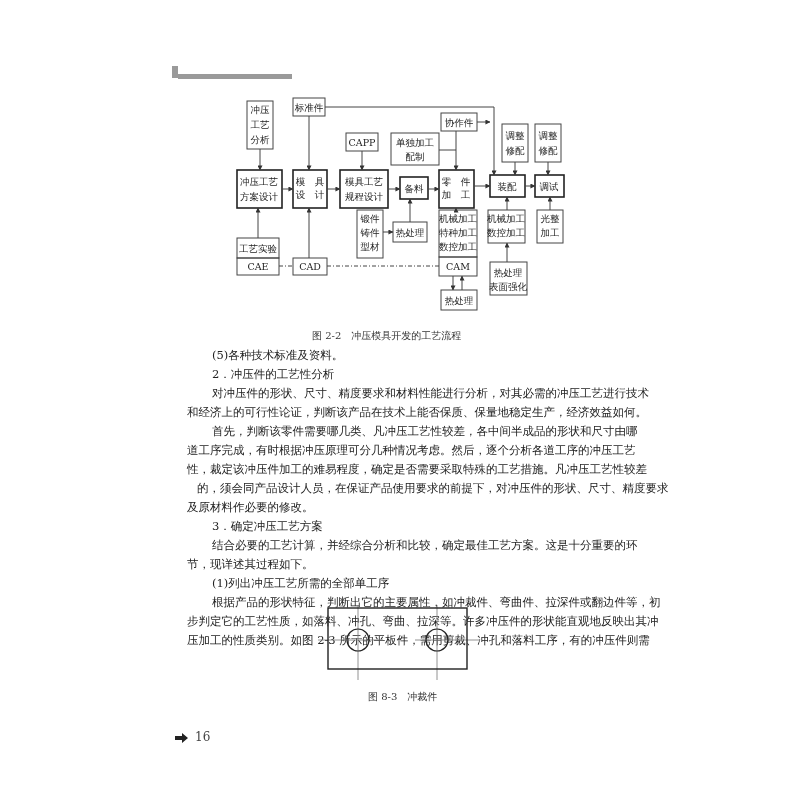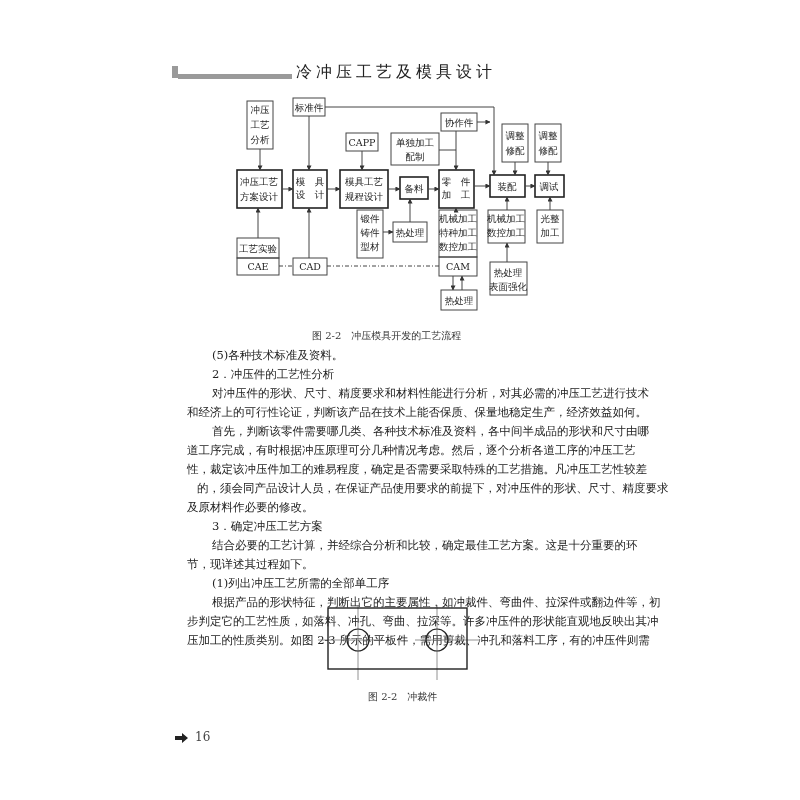--- a/index.html
+++ b/index.html
@@ -18,21 +18,20 @@
   .line.indent { left:212px; }
 
   .footer { position:absolute; left:175px; top:730px; font-size:12px; color:#444; }
 </style>
 </head>
 <body>
 
 <div class="header">
   <div class="tick"></div>
   <div class="bar"></div>
-  <div class="title">冷冲压工艺及模具设计</div>
 </div>
 
 <svg class="flow" width="800" height="340">
   <defs>
     <marker id="ah" viewBox="0 0 6 6" refX="5.5" refY="3" markerWidth="5" markerHeight="5" orient="auto">
       <path d="M0,0 L6,3 L0,6 z" fill="#333"></path>
     </marker>
   </defs>
   <g stroke="#444" stroke-width="1" fill="none">
 
@@ -141,21 +140,21 @@
     <text x="508" y="290">表面强化</text>
   </g>
 </svg>
 
 <div class="caption" style="left:312px; top:329px;">图 2-2　冲压模具开发的工艺流程</div>
 
 <div class="line indent" style="top:346px;">(5)各种技术标准及资料。</div>
 <div class="line indent" style="top:365px;">2．冲压件的工艺性分析</div>
 <div class="line indent" style="top:384px;font-family:Liberation Mono, monospace;">对冲压件的形状、尺寸、精度要求和材料性能进行分析，对其必需的冲压工艺进行技术</div>
 <div class="line" style="top:403px;">和经济上的可行性论证，判断该产品在技术上能否保质、保量地稳定生产，经济效益如何。</div>
-<div class="line indent" style="top:422px;">首先，判断该零件需要哪几类、各种技术标准及资料，各中间半成品的形状和尺寸由哪</div>
+<div class="line indent" style="top:422px;">首先，判断该零件需要哪几类、凡冲压工艺性较差，各中间半成品的形状和尺寸由哪</div>
 <div class="line" style="top:441px;">道工序完成，有时根据冲压原理可分几种情况考虑。然后，逐个分析各道工序的冲压工艺</div>
 <div class="line" style="top:460px;text-align:right;">性，裁定该冲压件加工的难易程度，确定是否需要采取特殊的工艺措施。凡冲压工艺性较差</div>
 <div class="line" style="top:479px;padding-left:10px;">的，须会同产品设计人员，在保证产品使用要求的前提下，对冲压件的形状、尺寸、精度要求</div>
 <div class="line" style="top:498px;">及原材料作必要的修改。</div>
 <div class="line indent" style="top:517px;">3．确定冲压工艺方案</div>
 <div class="line indent" style="top:536px;">结合必要的工艺计算，并经综合分析和比较，确定最佳工艺方案。这是十分重要的环</div>
 <div class="line" style="top:555px;">节，现详述其过程如下。</div>
 <div class="line indent" style="top:574px;">(1)列出冲压工艺所需的全部单工序</div>
 <div class="line indent" style="top:593px;">根据产品的形状特征，判断出它的主要属性，如冲裁件、弯曲件、拉深件或翻边件等，初</div>
 <div class="line" style="top:612px;">步判定它的工艺性质，如落料、冲孔、弯曲、拉深等。许多冲压件的形状能直观地反映出其冲</div>
@@ -167,19 +166,19 @@
     <line x1="318" y1="640" x2="383" y2="640"></line>
     <line x1="437" y1="605" x2="437" y2="680"></line>
     <line x1="415" y1="640" x2="480" y2="640"></line>
   </g>
   <rect x="328" y="608" width="139" height="61" fill="none" stroke="#222" stroke-width="1.4"></rect>
   <circle cx="358" cy="640" r="11" fill="none" stroke="#222" stroke-width="1.2"></circle>
   <circle cx="437" cy="640" r="11" fill="none" stroke="#222" stroke-width="1.2"></circle>
   <circle cx="400" cy="639" r="0.9" fill="#444"></circle>
 </svg>
 
-<div class="caption" style="left:368px; top:690px;">图 2-2　冲裁件</div>
+<div class="caption" style="left:368px; top:690px;">图 8-3　冲裁件</div>
 
 <div class="footer">
   <svg width="14" height="10" style="vertical-align:middle;margin-right:6px;">
     <path d="M0,3 L7,3 L7,0 L13,5 L7,10 L7,7 L0,7 z" fill="#222"></path>
   </svg><span>16</span>
 </div>
 
 </body></html>

